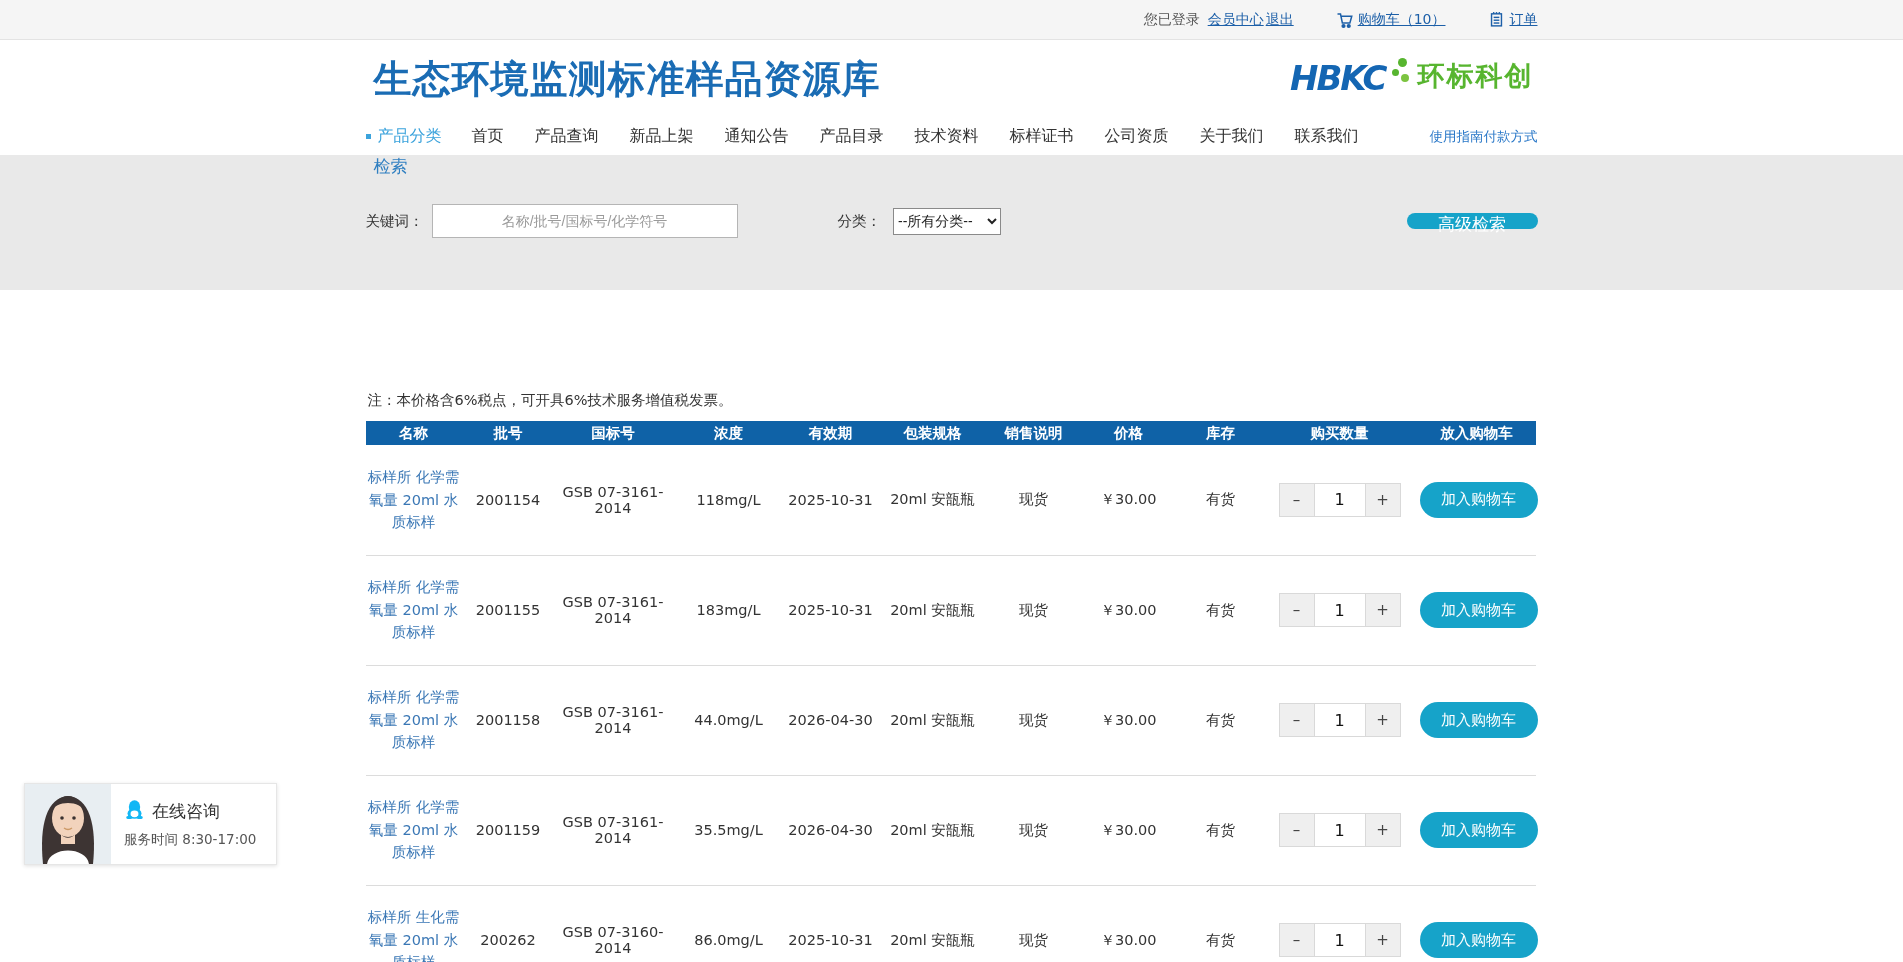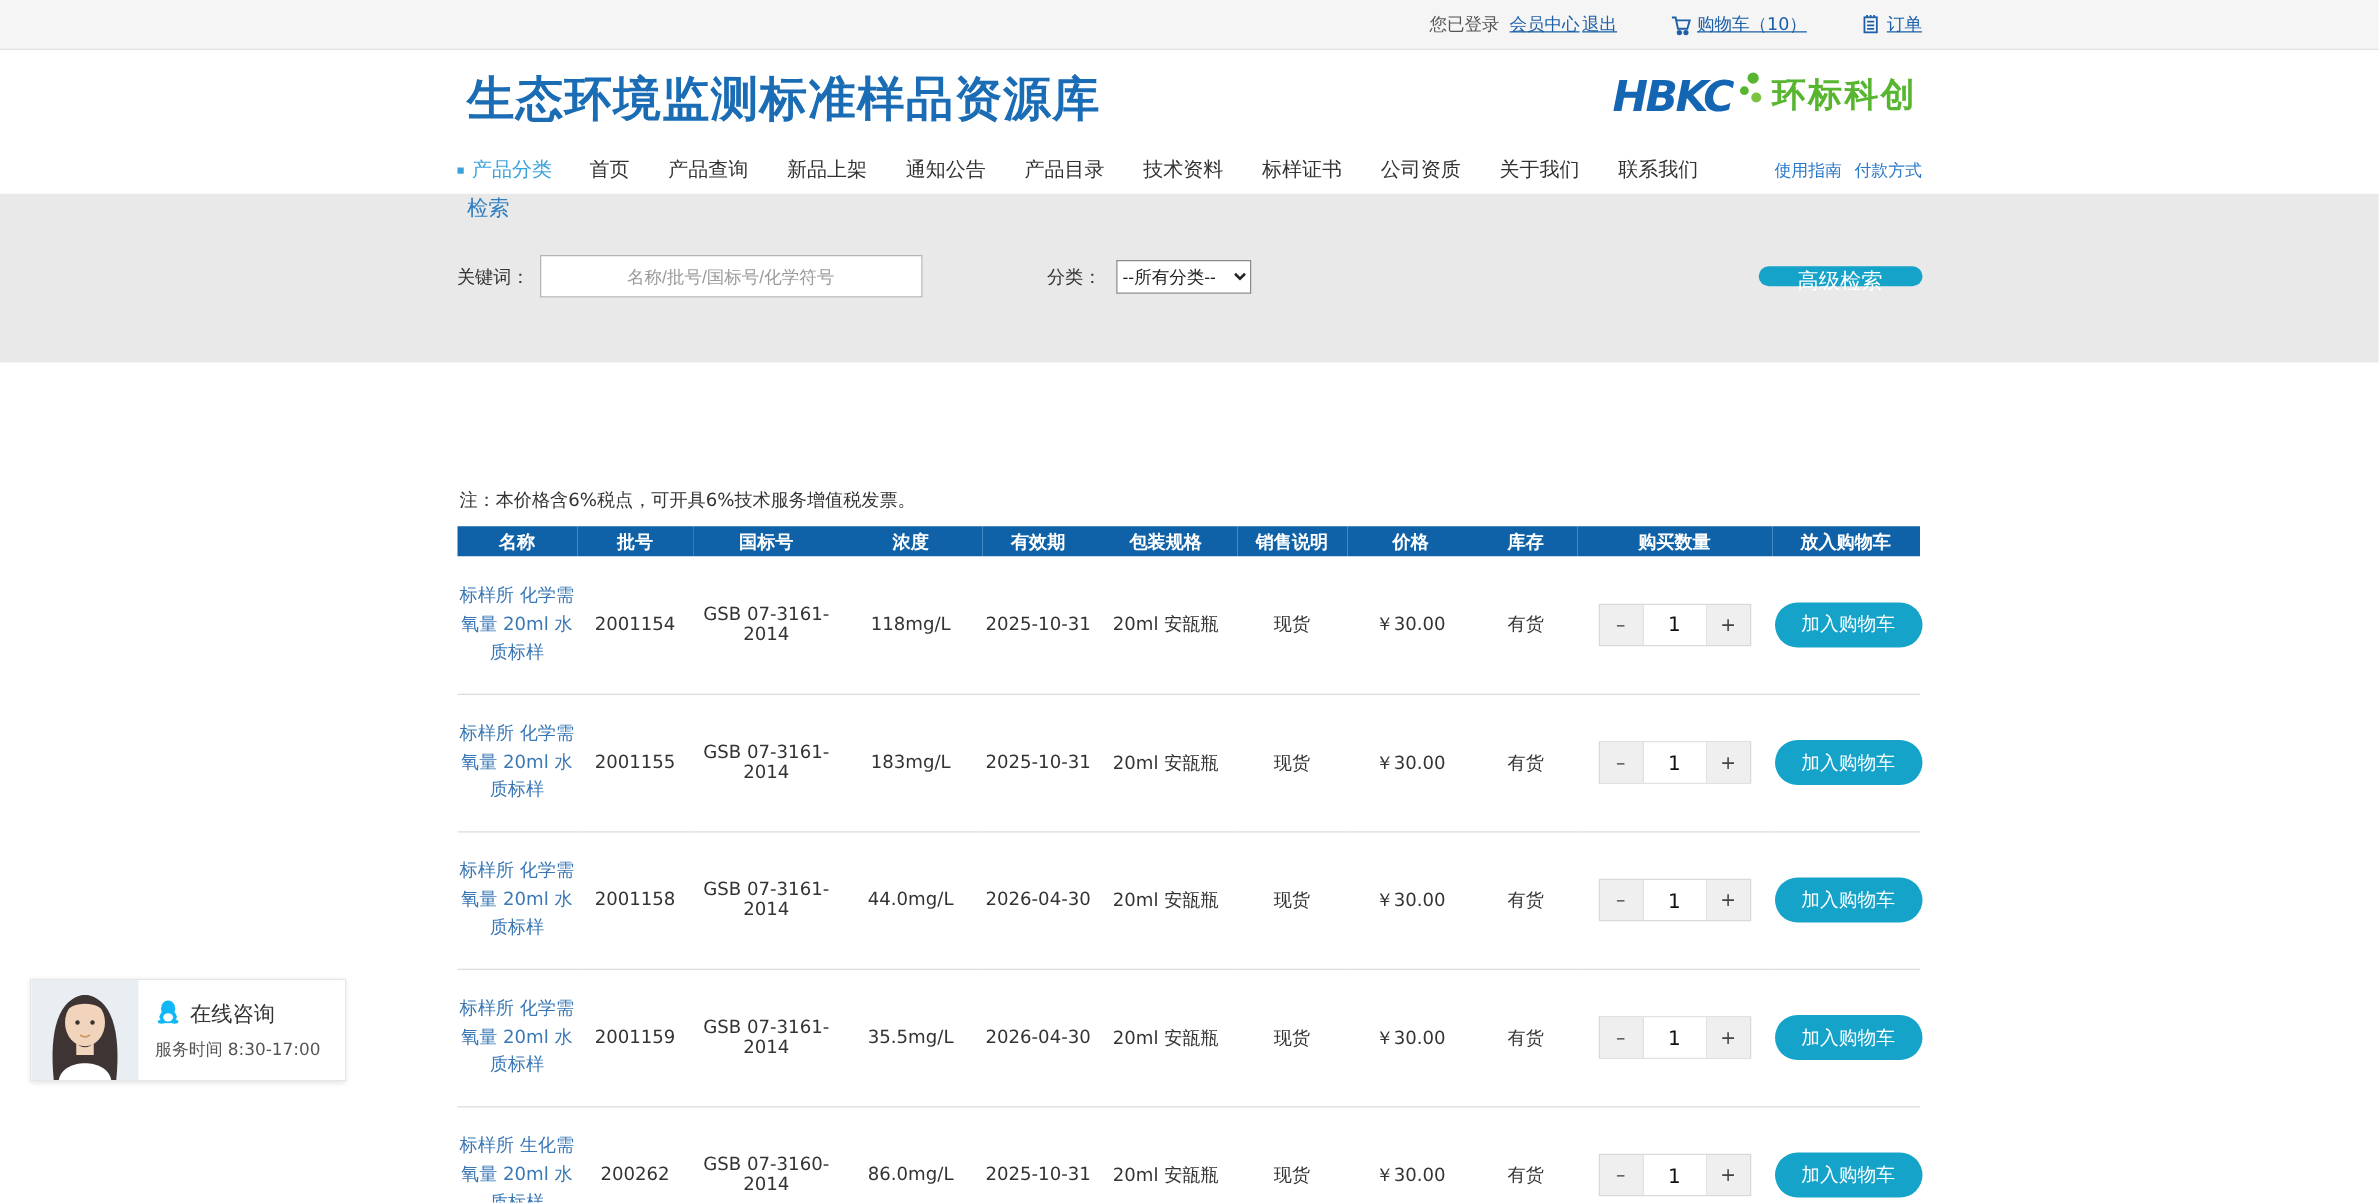--- a/index.html
+++ b/index.html
@@ -28,21 +28,21 @@
   .brand-dots i:nth-child(1){ width:9px; height:9px; left:6px; top:0; }
   .brand-dots i:nth-child(2){ width:7px; height:7px; left:0px; top:11px; }
   .brand-dots i:nth-child(3){ width:8px; height:8px; left:9px; top:16px; background:#7cc440; }
   .brand-name { font-size:27px; font-weight:bold; color:#57b52f; letter-spacing:2px; }
 
   
   .nav { position:absolute; left:0; right:0; bottom:8px; display:flex; align-items:center; font-size:16px; }
   .nav-active { color:#3ba3dc; margin-right:30px; display:flex; align-items:center; cursor:pointer; }
   .nav-active .bullet { width:5px; height:5px; background:#3ba3dc; margin-right:7px; display:inline-block; }
   .nav-item { color:#333; margin-right:31px; cursor:pointer; }
-  .nav-links { margin-left:auto; display:flex; gap:10px; font-size:13.5px;align-items:center; }
+  .nav-links { margin-left:auto; display:flex; font-size:13.5px;align-items:center; }
   .nav-links a { color:#2a78c8; text-decoration:none; cursor:pointer; }
 
   
   .search-band { height:135px; background:#e9e9e9; }
   .search-title { font-size:17px; color:#2f7fc1; margin-left:8px; }
   .search-row { display:flex; align-items:center; margin-top:26px; }
   .kw-label, .cat-label { font-size:14.5px; color:#333; }
   .kw-input { width:306px; height:34px; margin-left:8px; border:1px solid #b5b5b5; background:#fff;
     text-align:center; font-size:14px; color:#333; outline:none; }
   .kw-input::placeholder { color:#9a9a9a; }

